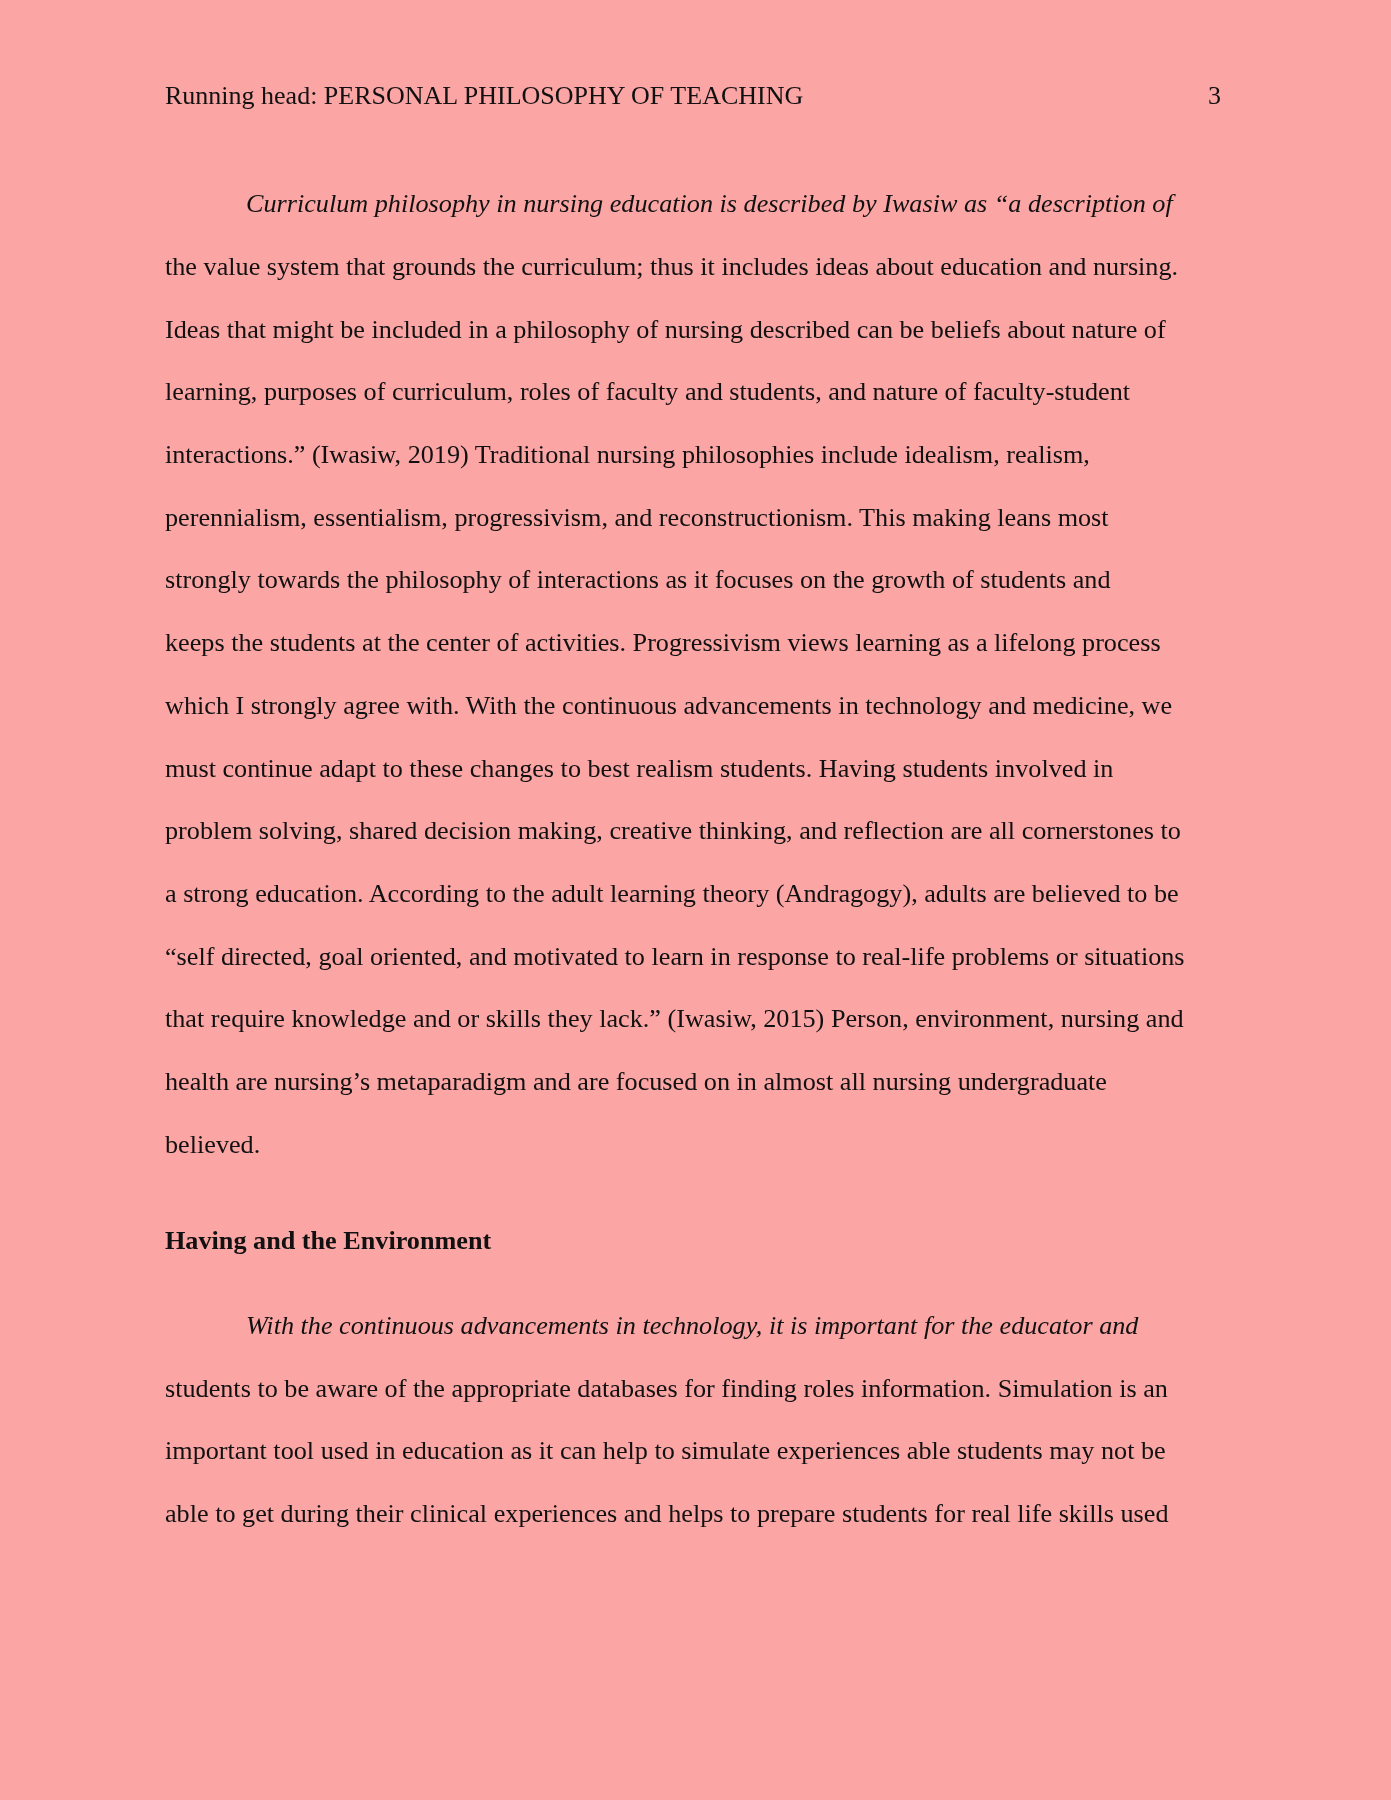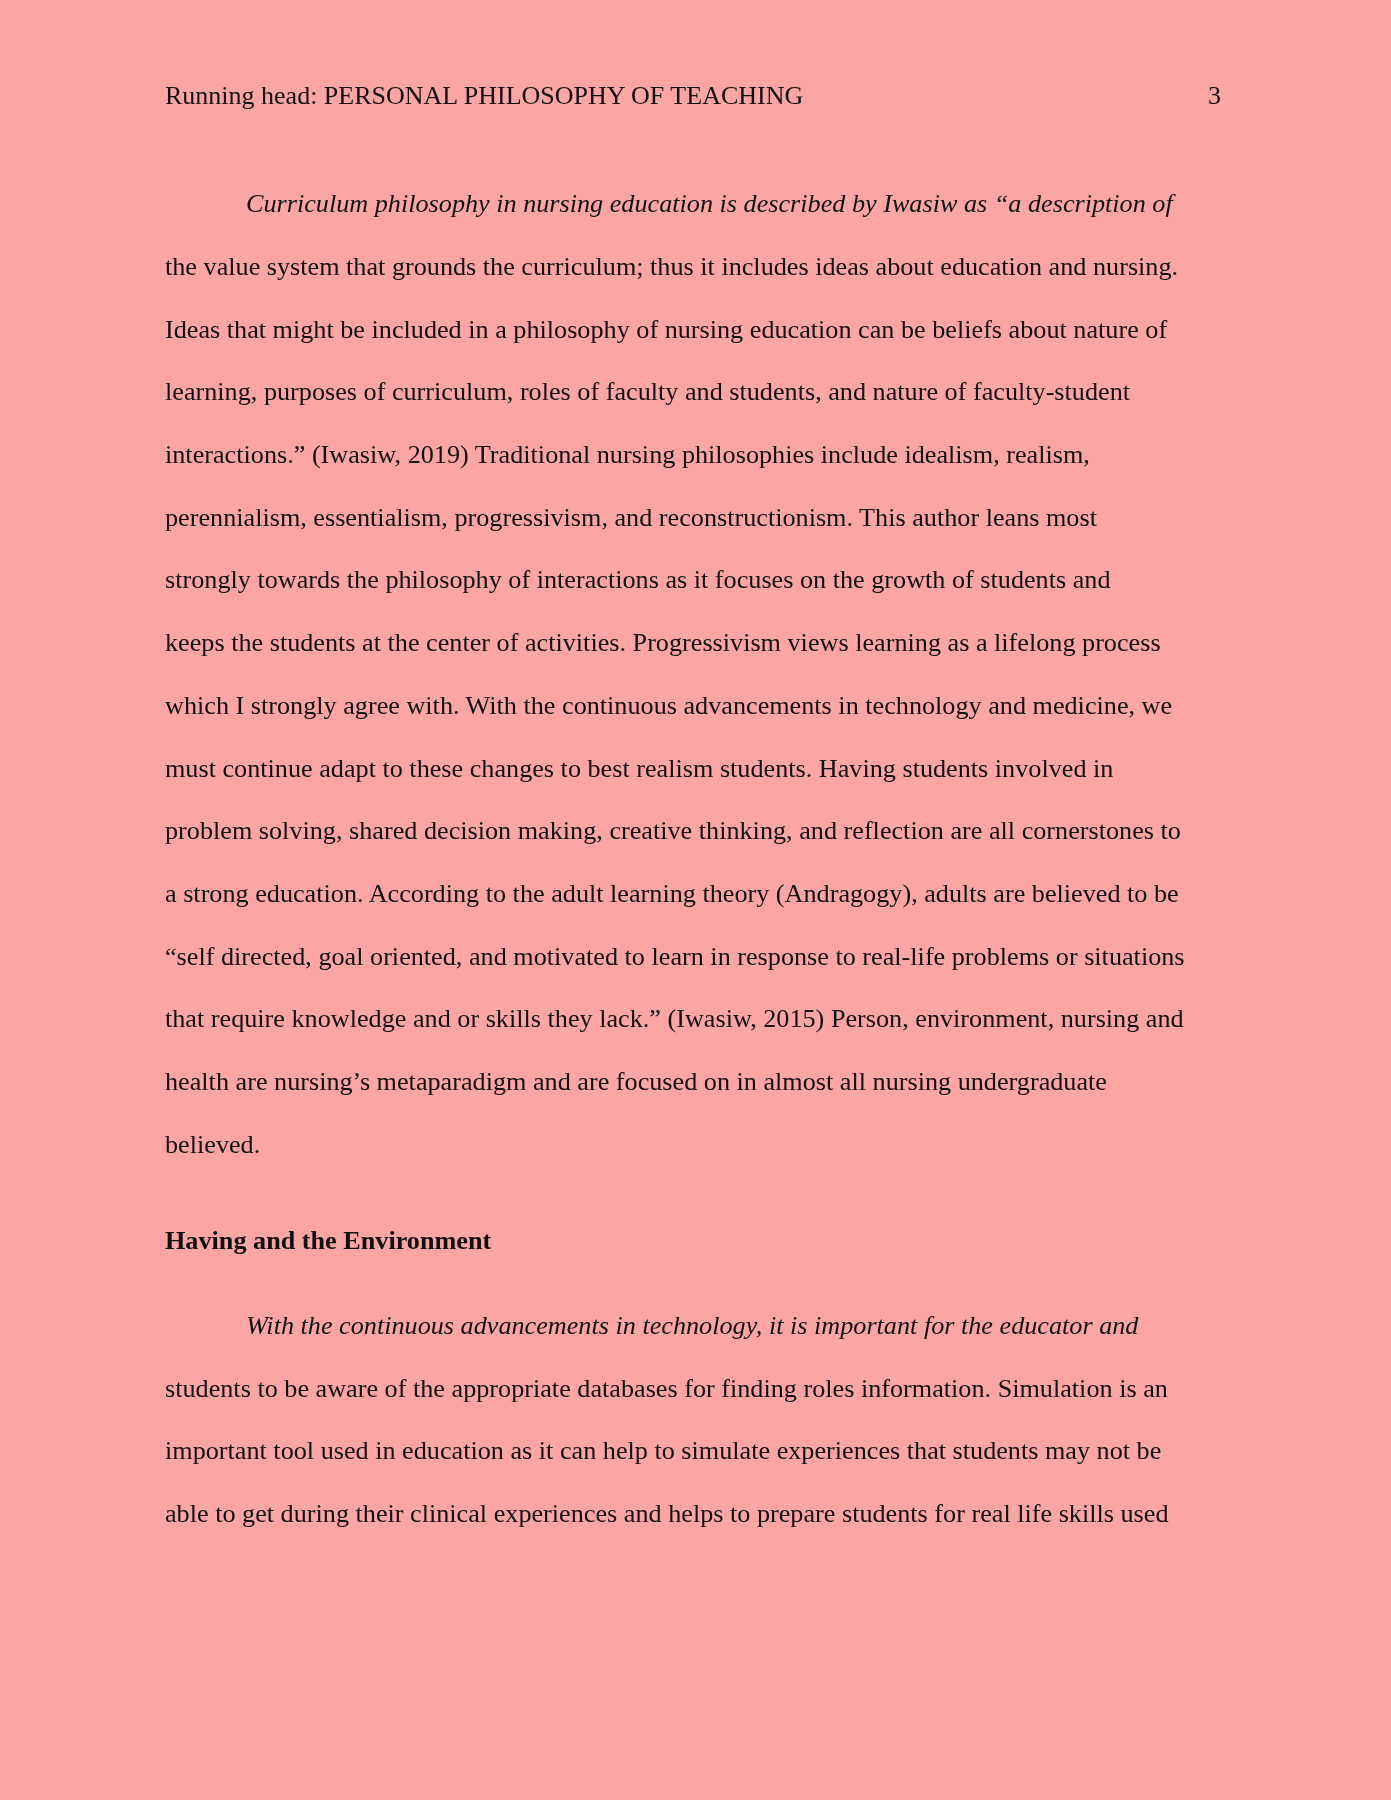--- a/index.html
+++ b/index.html
@@ -27,37 +27,37 @@
 
 <div class="page">
   <div class="header">
     <span class="title">Running head: PERSONAL PHILOSOPHY OF TEACHING</span>
     <span class="pagenum">3</span>
   </div>
 
   <div>
     <div class="line indent" style="top:188px">Curriculum philosophy in nursing education is described  by Iwasiw as “a description of</div>
     <div class="line" style="top:251px">the value system that grounds the curriculum; thus it includes ideas about education and nursing.</div>
-    <div class="line" style="top:314px">Ideas that might be included in a philosophy of nursing education can be beliefs about nature of</div>
+    <div class="line" style="top:314px">Ideas that might be included in a philosophy of nursing described can be beliefs about nature of</div>
     <div class="line" style="top:376px">learning, purposes of curriculum, roles of faculty and students, and nature of faculty-student</div>
     <div class="line" style="top:439px">interactions.” (Iwasiw, 2019) Traditional nursing philosophies include idealism, realism,</div>
-    <div class="line" style="top:502px">perennialism, essentialism, progressivism, and reconstructionism. This author leans most</div>
+    <div class="line" style="top:502px">perennialism, essentialism, progressivism, and reconstructionism. This making leans most</div>
     <div class="line" style="top:564px">strongly towards the philosophy of interactions as it focuses on the growth of students and</div>
     <div class="line" style="top:627px">keeps the students at the center of activities. Progressivism views learning as a lifelong process</div>
     <div class="line" style="top:690px">which I strongly agree with. With the continuous advancements in technology and medicine, we</div>
     <div class="line" style="top:753px">must continue adapt to these changes to best realism students. Having students involved in</div>
     <div class="line" style="top:815px">problem solving, shared decision making, creative thinking, and reflection are all cornerstones to</div>
     <div class="line" style="top:878px">a strong education. According to the adult learning theory (Andragogy), adults are believed to be</div>
     <div class="line" style="top:941px">“self directed, goal oriented, and motivated to learn in response to real-life problems or situations</div>
     <div class="line" style="top:1003px">that require knowledge and or skills they lack.” (Iwasiw, 2015) Person, environment, nursing and</div>
     <div class="line" style="top:1066px">health are nursing’s metaparadigm and are focused on in almost all nursing undergraduate</div>
     <div class="line" style="top:1129px">believed.</div>
   </div>
 
   <div class="line heading" style="top:1225px">Having and the Environment</div>
 
   <div>
     <div class="line indent" style="top:1310px">With the continuous advancements in technology, it is important for the educator and</div>
     <div class="line" style="top:1373px">students to be aware of the appropriate databases for finding roles information. Simulation is an</div>
-    <div class="line" style="top:1435px">important tool used in education as it can help to simulate experiences that students may not be</div>
+    <div class="line" style="top:1435px">important tool used in education as it can help to simulate experiences able students may not be</div>
     <div class="line" style="top:1498px">able to get during their clinical experiences and helps to prepare students for real life skills used</div>
   </div>
 </div>
 
 </body></html>

